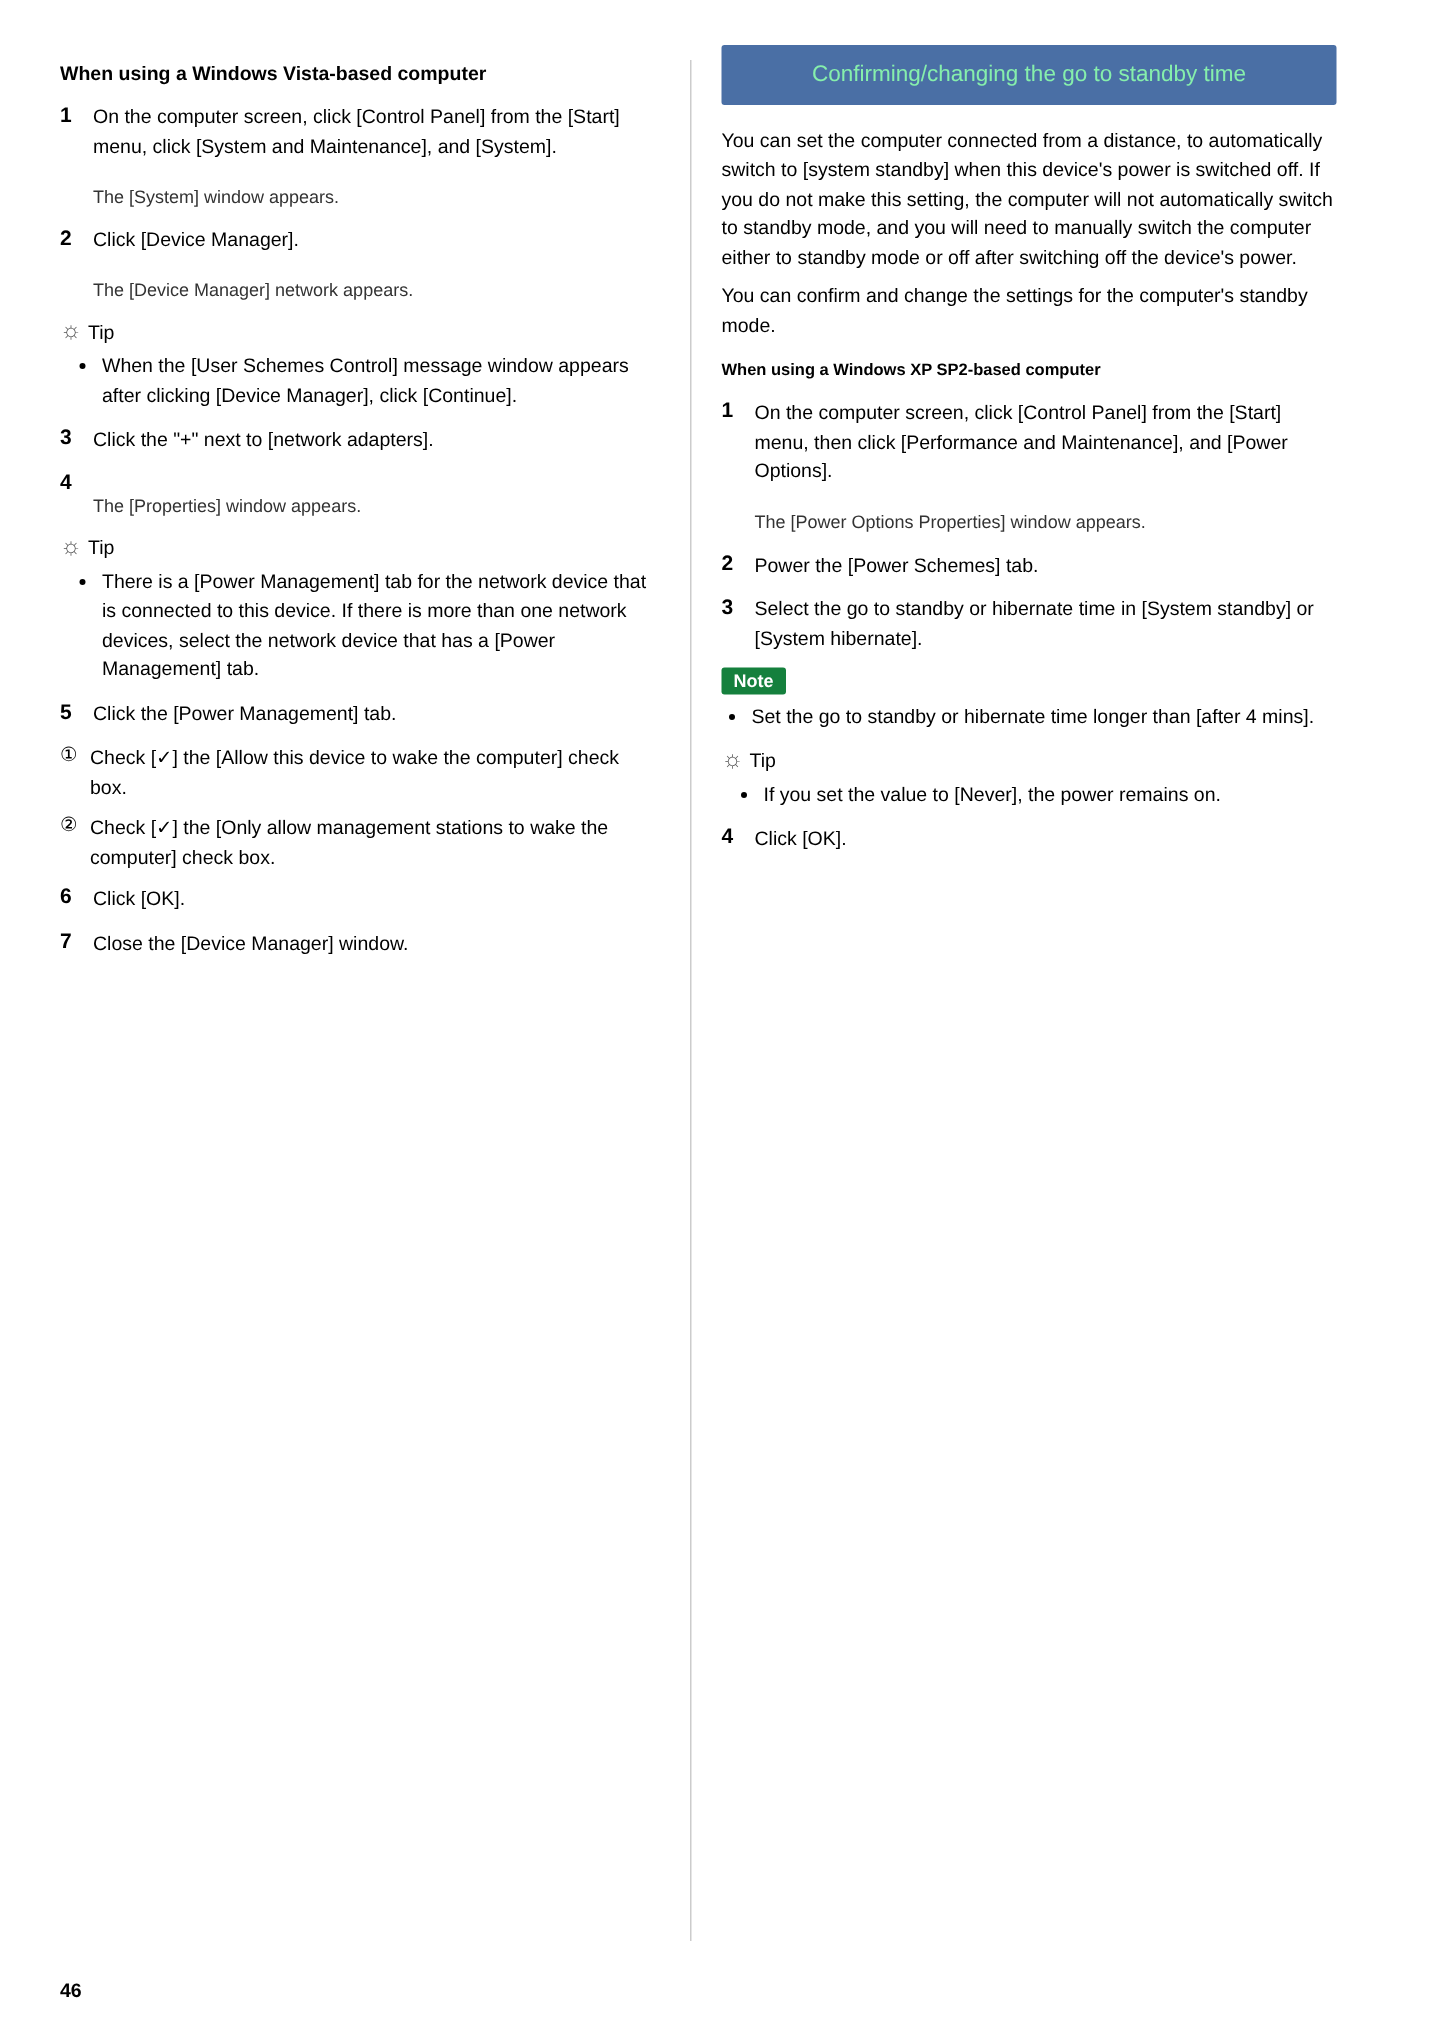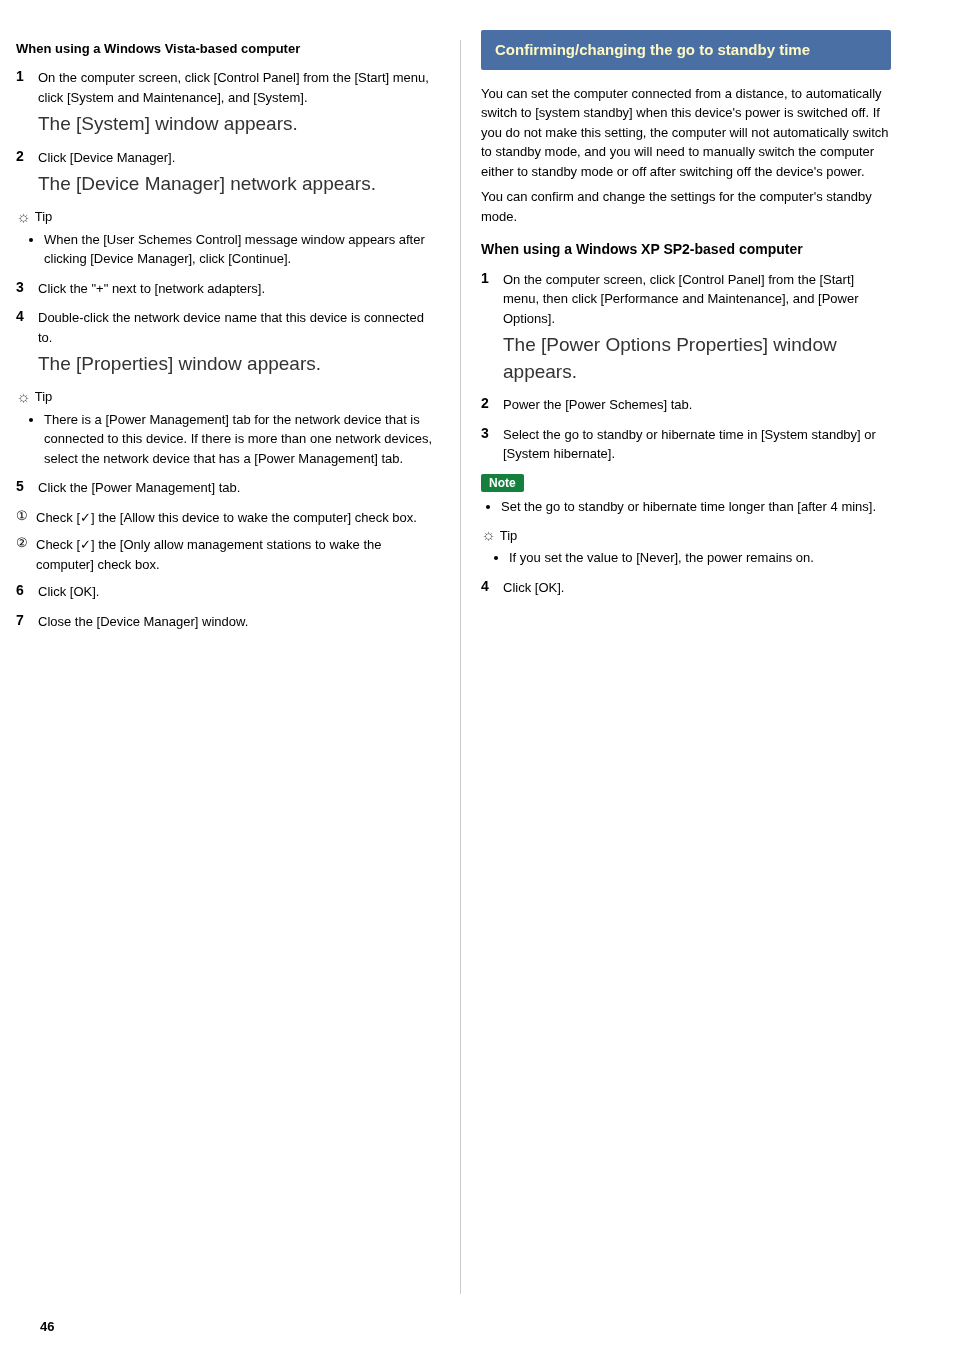--- a/index.html
+++ b/index.html
@@ -16,21 +16,21 @@
     .page-container {
       display: flex;
       width: 954px;
       min-height: 1354px;
       padding: 20px 0 40px 0;
       position: relative;
     }
 
     .left-column {
       width: 460px;
-      padding: 20px 20px 20px 16px;
+      padding: 20px 20px 20px 40px;
       flex-shrink: 0;
     }
 
     .right-column {
       width: 460px;
       padding: 10px 30px 20px 20px;
       border-left: none;
       flex-shrink: 0;
     }
 
@@ -44,23 +44,24 @@
     
     .section-header-box {
       background: #4a6fa5;
       color: #fff;
       padding: 10px 14px;
       margin-bottom: 14px;
       border-radius: 2px;
     }
     .section-header-box h2 {
       font-size: 15px;
-      font-weight: bold;
-      color: #fef9c3;
+      font-weight: normal;
+      color: #86efac;
       line-height: 1.3;
+      text-align: center;
     }
 
     
     .subsection-title {
       font-weight: bold;
       font-size: 13px;
       margin-bottom: 10px;
       line-height: 1.4;
     }
 
@@ -78,23 +79,23 @@
       margin-top: 0;
       flex-shrink: 0;
     }
 
     .step-content {
       flex: 1;
       line-height: 1.5;
     }
 
     .step-note {
-      margin-top: 4px;
+      margin-top: 16px;
       margin-left: 0;
-      font-size: 19px;
+      font-size: 12px;
       color: #333;
       line-height: 1.4;
     }
 
     
     .circled-step {
       display: flex;
       margin-bottom: 8px;
       align-items: flex-start;
     }
@@ -158,21 +159,21 @@
       position: absolute;
       bottom: 20px;
       left: 40px;
       font-size: 13px;
       font-weight: bold;
       text-align: center;
     }
 
     .right-subsection-title {
       font-weight: bold;
-      font-size: 14px;
+      font-size: 11px;
       margin: 14px 0 10px 0;
       line-height: 1.4;
     }
 
     p.intro-text {
       font-size: 13px;
       line-height: 1.5;
       margin-bottom: 6px;
     }
   </style>
@@ -214,21 +215,20 @@
     <div class="step">
       <span class="step-number">3</span>
       <div class="step-content">
         <span>Click the "+" next to [network adapters].</span>
       </div>
     </div>
 
     <div class="step">
       <span class="step-number">4</span>
       <div class="step-content">
-        <span>Double-click the network device name that this device is connected to.</span>
         <div class="step-note">The [Properties] window appears.</div>
       </div>
     </div>
 
     <div class="tip-block">
       <div class="tip-header">
         <span class="tip-icon">☼</span>
         <span>Tip</span>
       </div>
       <ul class="tip-list">

